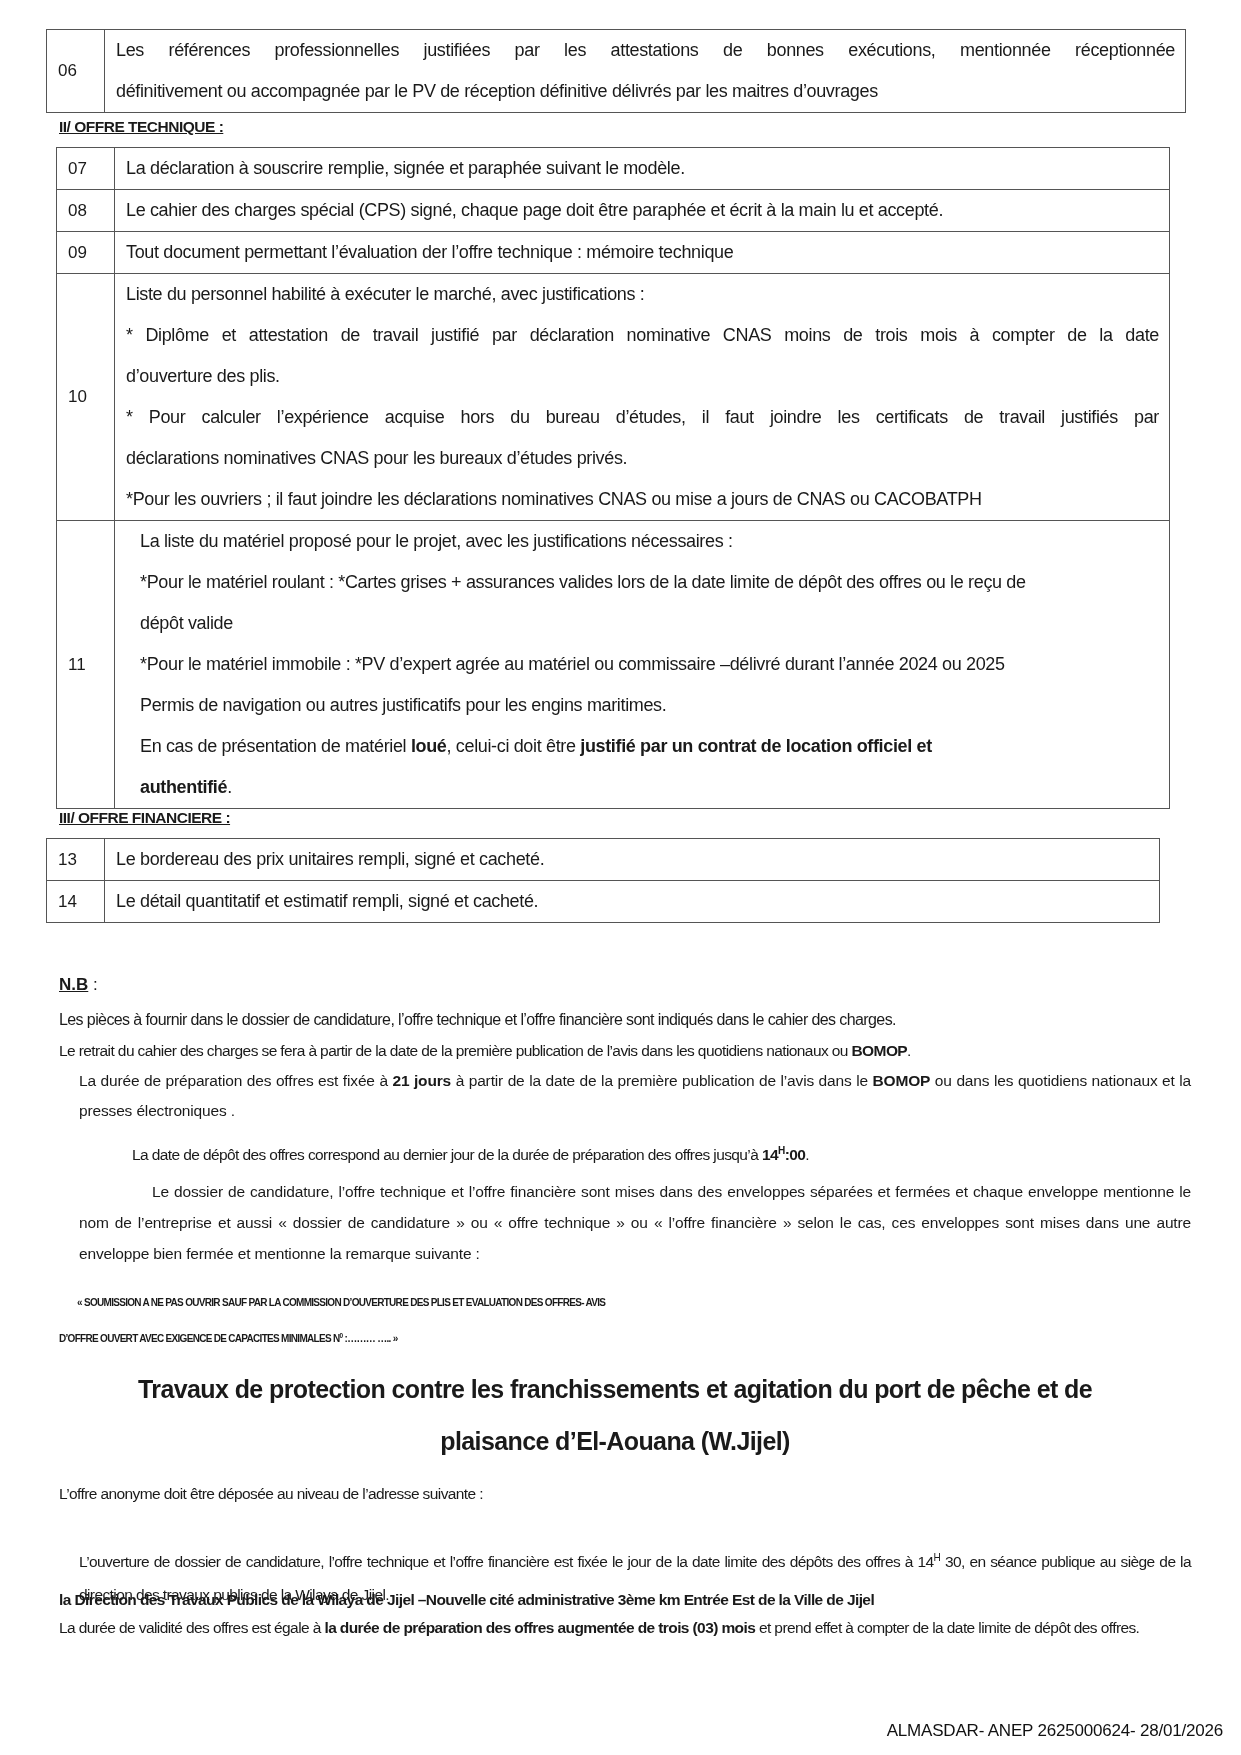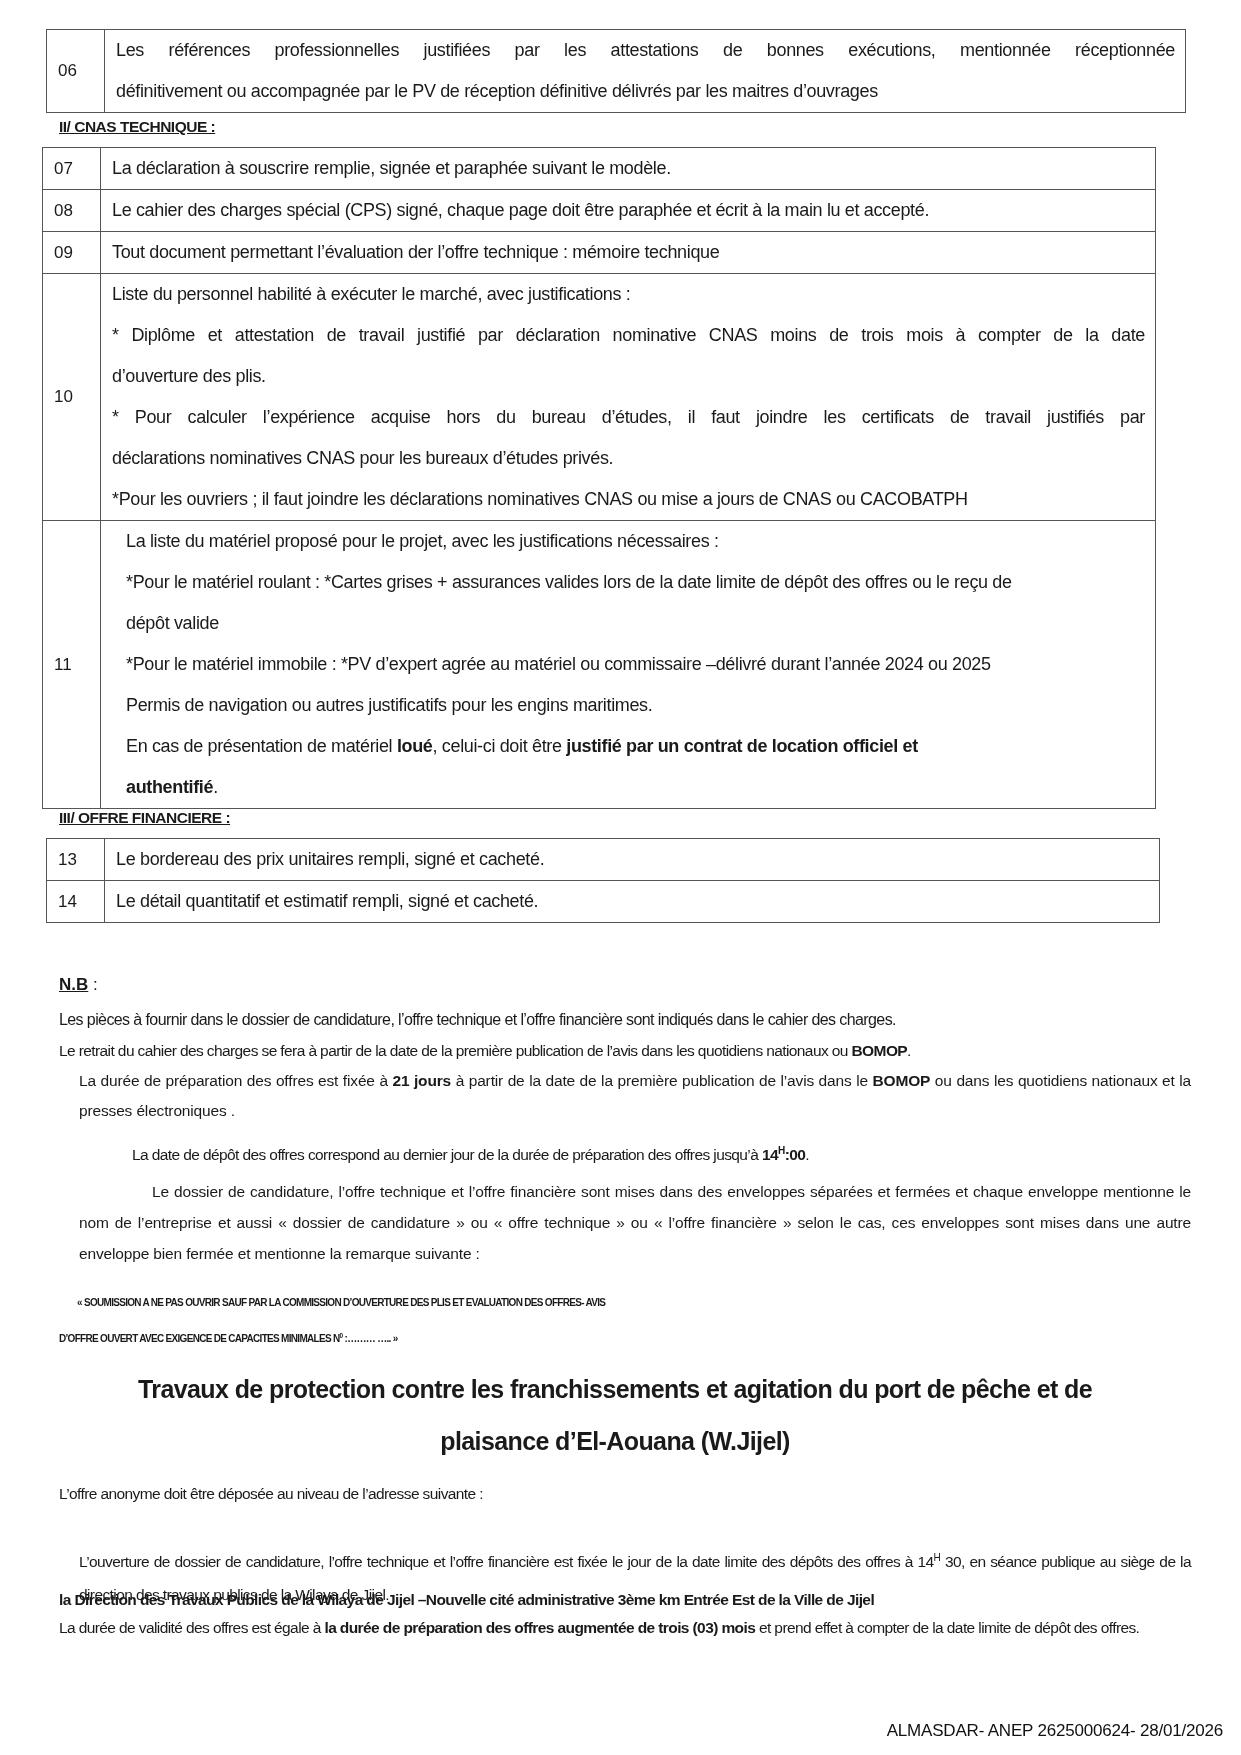--- a/index.html
+++ b/index.html
@@ -38,23 +38,23 @@
         <tr>
       <td class="num">06</td>
       <td class="txt">
         <div class="line just">Les références professionnelles justifiées par les attestations de bonnes exécutions, mentionnée réceptionnée</div>
         <div class="line">définitivement ou accompagnée par le PV de réception définitive  délivrés par les maitres d’ouvrages</div>
       </td>
     </tr>
   </tbody>
     </table>
 
-  <div class="section-h" style="top:118px;">II/ CNAS TECHNIQUE :</div>
+  <div class="section-h" style="top:118px;">II/ OFFRE TECHNIQUE :</div>
 
-  <table class="req" style="left:42px; top:147px; width:1114px;">
+  <table class="req" style="left:56px; top:147px; width:1114px;">
     <tbody>
         <tr>
       <td class="num">07</td>
       <td class="txt">
             <div class="line">La déclaration à souscrire remplie, signée et paraphée suivant le modèle.</div>
           </td>
     </tr>
     <tr>
       <td class="num">08</td>
       <td class="txt">

